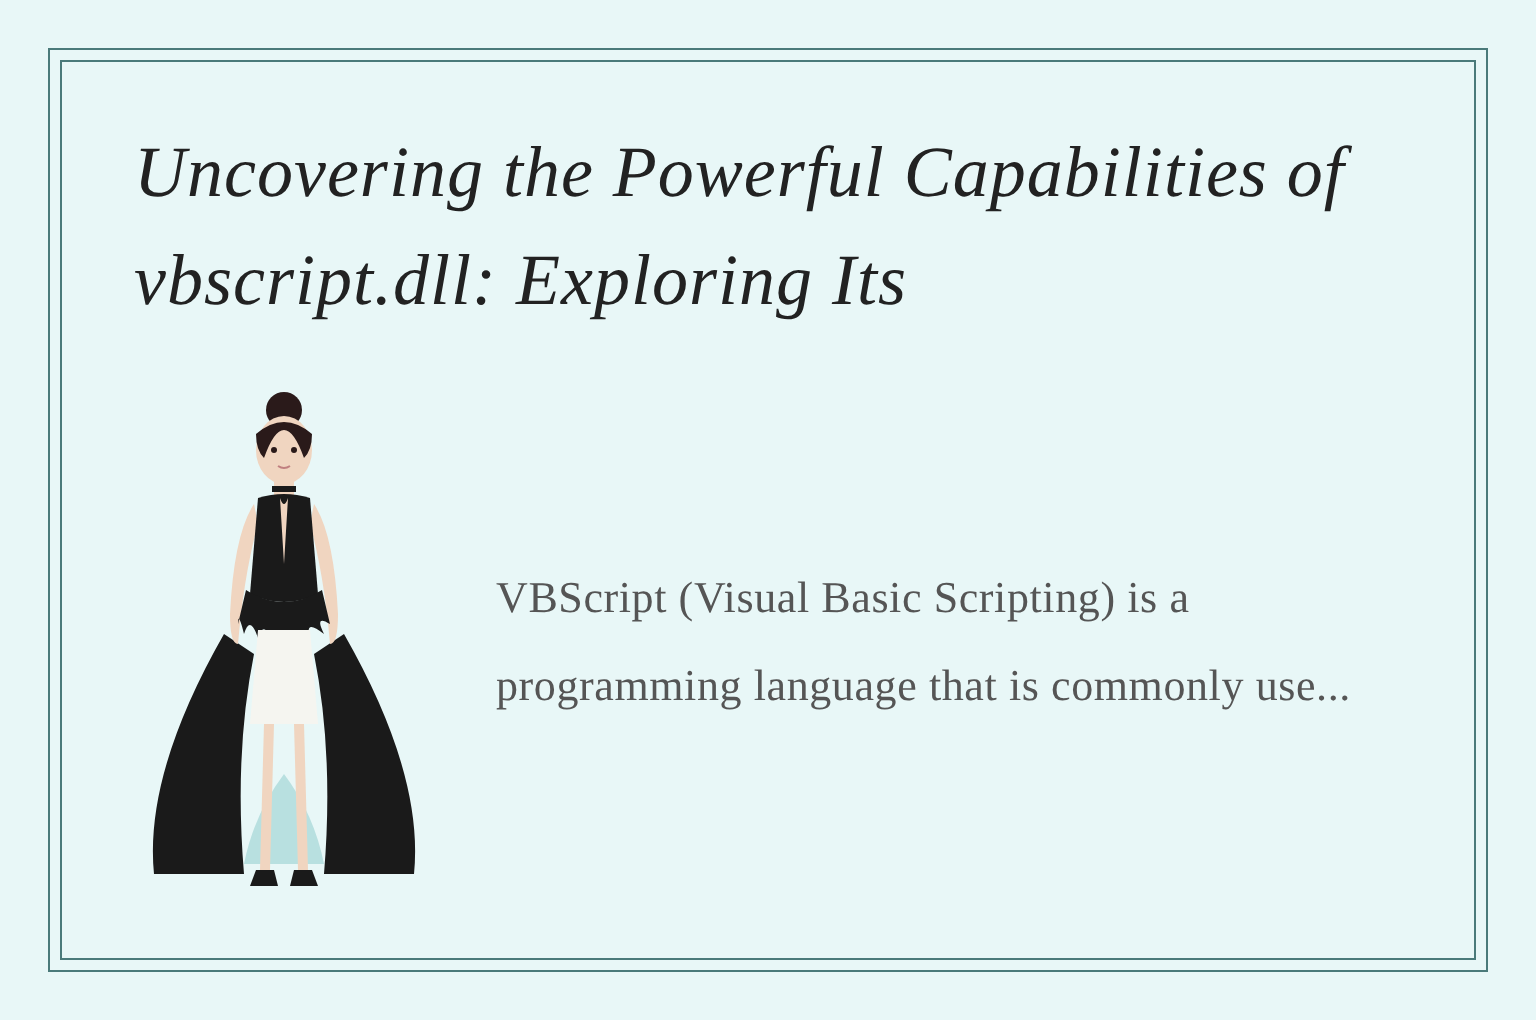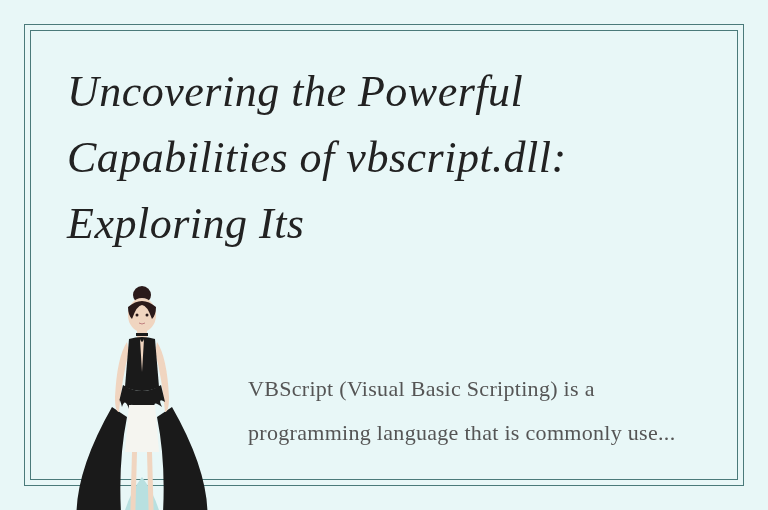--- a/index.html
+++ b/index.html
@@ -22,21 +22,21 @@
     }
     .card-inner {
       width: 100%;
       height: 100%;
       border: 1px solid #4a7a7a;
       padding: 28px 36px;
       position: relative;
     }
     .title {
       font-family: 'Brush Script MT', 'Lucida Handwriting', cursive;
-      font-size: 44px;
+      font-size: 36px;
       font-style: italic;
       font-weight: 500;
       color: #222;
       line-height: 1.5;
       margin-bottom: 20px;
       letter-spacing: 0.5px;
     }
     .content-row {
       display: flex;
       align-items: center;

